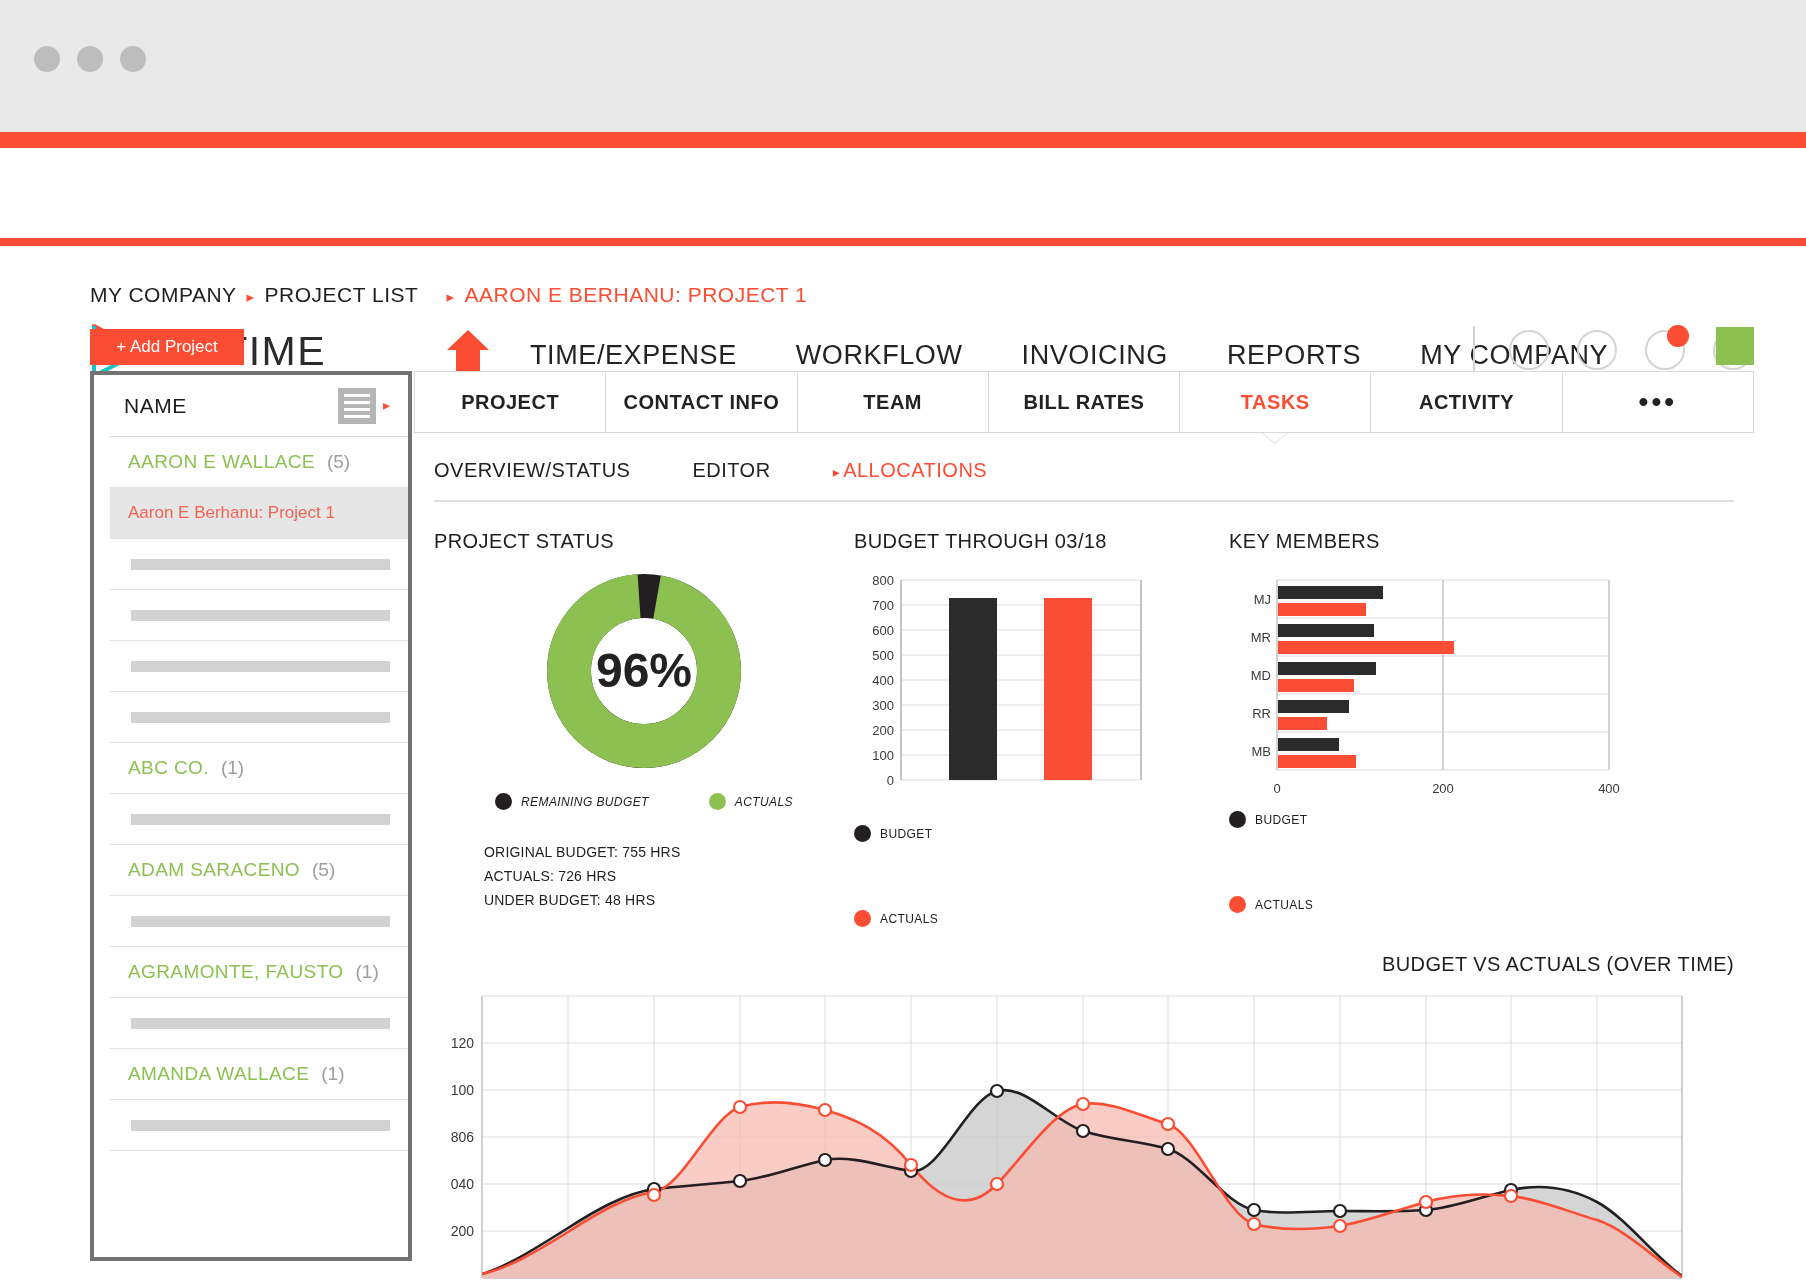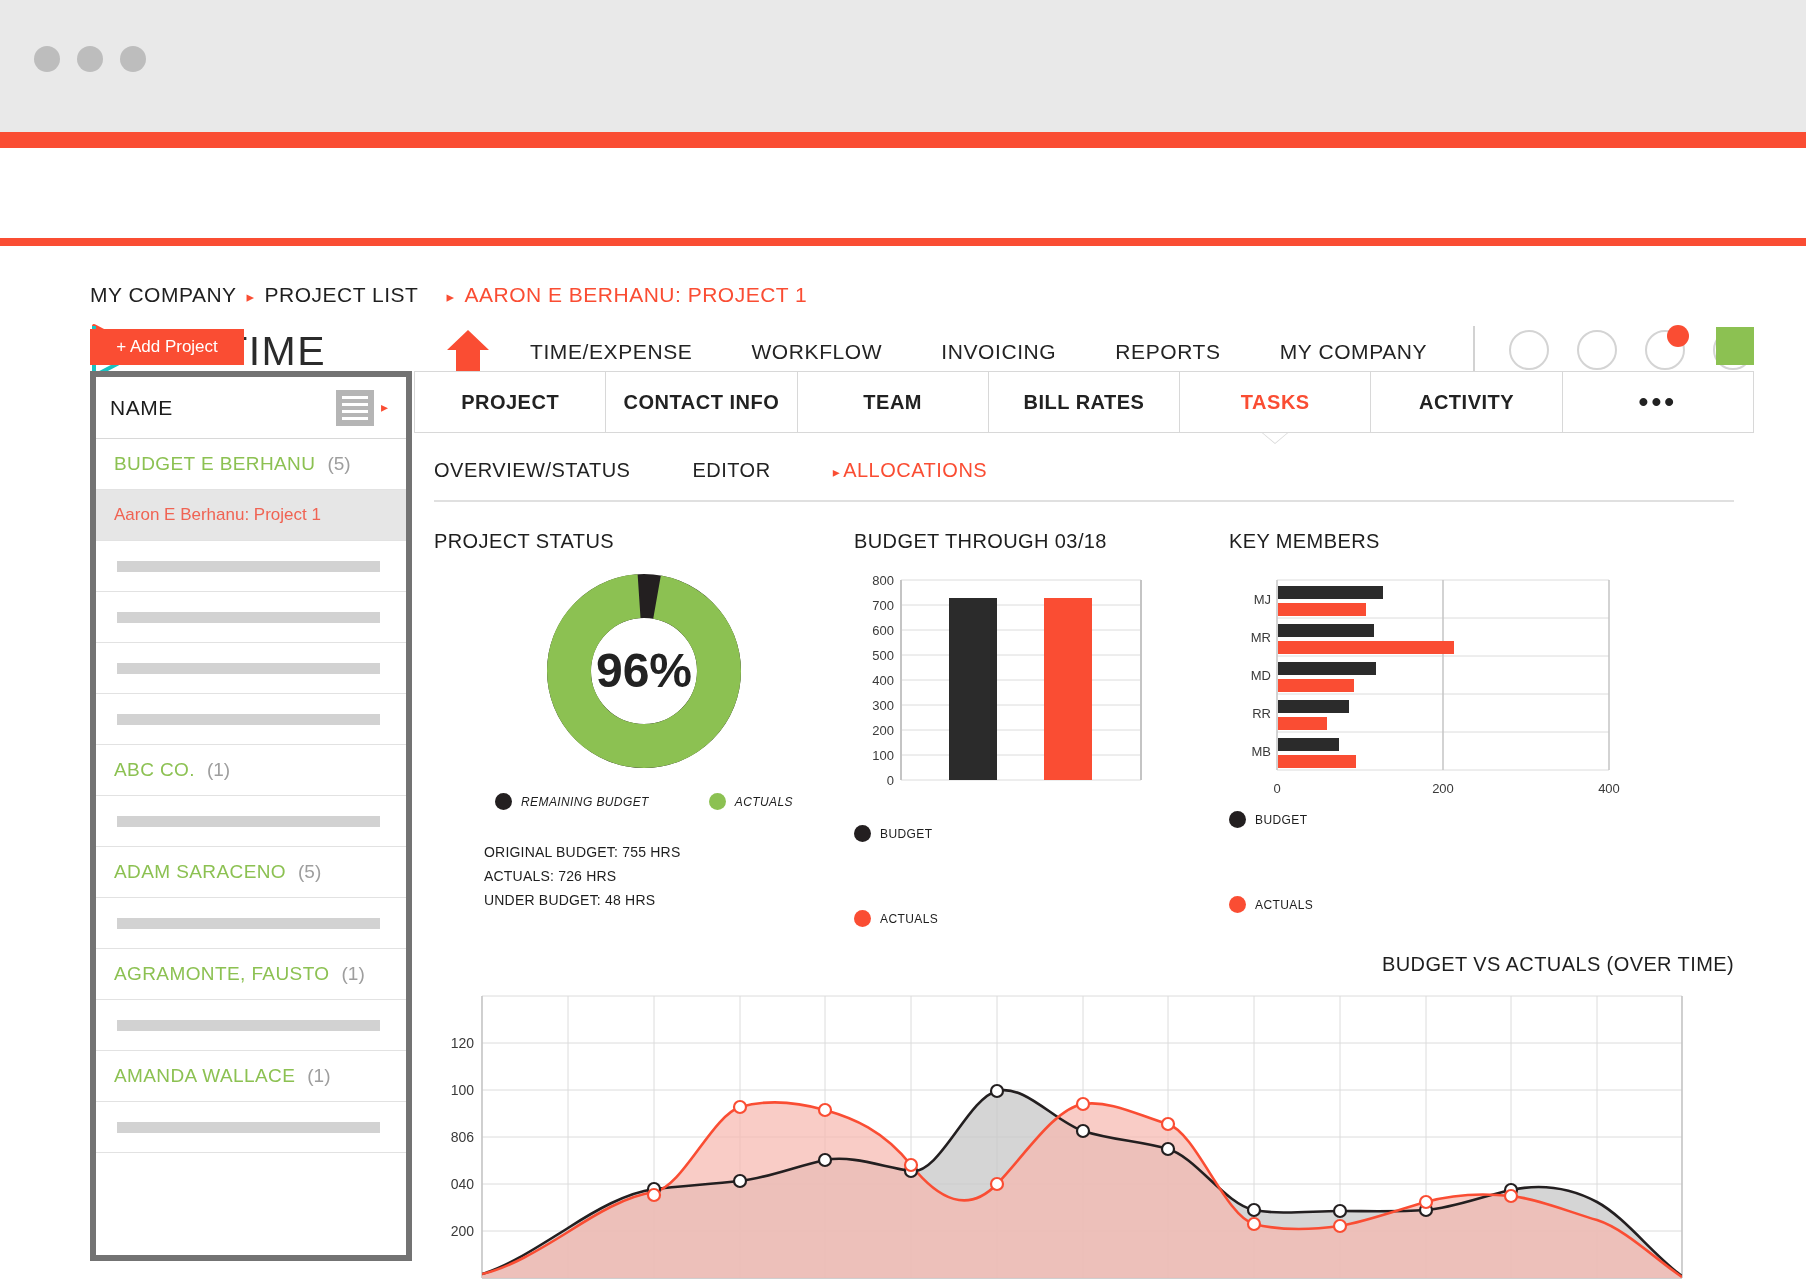--- a/index.html
+++ b/index.html
@@ -29,21 +29,21 @@
     background: #fa4d33;
   }
   .logo-wrap { position: absolute; left: 88px; top: 175px; display: flex; align-items: center; gap: 13px; }
   .logo-mark { width: 46px; height: 56px; }
   .logo-text { font-size: 41px; letter-spacing: 1.5px; color: #2b2b2b; font-weight: 400; }
 
   .home-icon { position: absolute; left: 445px; top: 180px; width: 46px; height: 44px; }
 
   .mainnav { position: absolute; left: 530px; top: 192px; display: flex; gap: 0; }
   .mainnav a {
-    font-size: 21px; color: #232323; letter-spacing: .6px;
+    font-size: 27px; color: #232323; letter-spacing: .6px;
     text-decoration: none; white-space: nowrap;
   }
   .nav-sep { position: absolute; left: 1473px; top: 178px; width: 2px; height: 48px; background: #d2d2d2; }
 
   .circles { position: absolute; left: 1509px; top: 182px; display: flex; gap: 28px; }
   .circ { width: 40px; height: 40px; border-radius: 50%; border: 2px solid #d4d4d4; position: relative; }
   .badge { position: absolute; right: -6px; top: -7px; width: 22px; height: 22px; border-radius: 50%; background: #fa4d33; }
 
   .breadcrumb { position: absolute; left: 90px; top: 283px; display: flex; align-items: baseline; gap: 10px; font-size: 21px; letter-spacing: .5px; }
   .bc-item { color: #1f1f1f; white-space: nowrap; }
@@ -53,21 +53,21 @@
   .add-project {
     position: absolute; left: 90px; top: 329px; width: 154px; height: 36px;
     background: #fa4d33; color: #fff; border: none; font-size: 17px;
     font-family: "Liberation Sans", sans-serif; cursor: pointer;
   }
   .green-square { position: absolute; left: 1716px; top: 327px; width: 38px; height: 38px; background: #8cc152; }
 
   
   .sidebar {
     position: absolute; left: 90px; top: 371px; width: 322px; height: 890px;
-    border: 6px solid #737373; background: #fff; overflow: hidden;
+    border: 4px solid #737373; background: #fff; overflow: hidden; padding-left: 16px;
   }
   .side-head { height: 62px; border-bottom: 1px solid #d8d8d8; display: flex; align-items: center; padding: 0 14px; position: relative; }
   .side-head .lbl { font-size: 21px; color: #1c1c1c; letter-spacing: .5px; }
   .hamburger { position: absolute; right: 32px; top: 13px; width: 38px; height: 36px; background: #b5b5b5; display: flex; flex-direction: column; justify-content: center; gap: 4px; padding: 0 6px; }
   .hamburger i { display: block; height: 3px; background: #fff; }
   .ham-caret { position: absolute; right: 18px; top: 22px; color: #fa4d33; font-size: 14px; }
 
   .side-row { height: 51px; border-bottom: 1px solid #e2e2e2; display: flex; align-items: center; padding: 0 18px; }
   .side-row.group .g-name { font-size: 19px; color: #8cc152; letter-spacing: .4px; }
   .side-row.group .g-count { font-size: 19px; color: #9e9e9e; margin-left: 12px; }
@@ -175,21 +175,21 @@
     <span class="hamburger">
         <i></i>
         <i></i>
         <i></i>
         <i></i>
       </span>
     <span class="ham-caret">▸</span>
   </div>
 
   <div class="side-row group">
-    <span class="g-name">BUDGET E BERHANU</span>
+    <span class="g-name">AARON E WALLACE</span>
     <span class="g-count">(5)</span>
   </div>
   <div class="side-row selected">
     <span class="p-name">Aaron E Berhanu: Project 1</span>
   </div>
   <div class="side-row ph">
       <span class="ph-bar"></span>
     </div>
   <div class="side-row ph">
       <span class="ph-bar"></span>

